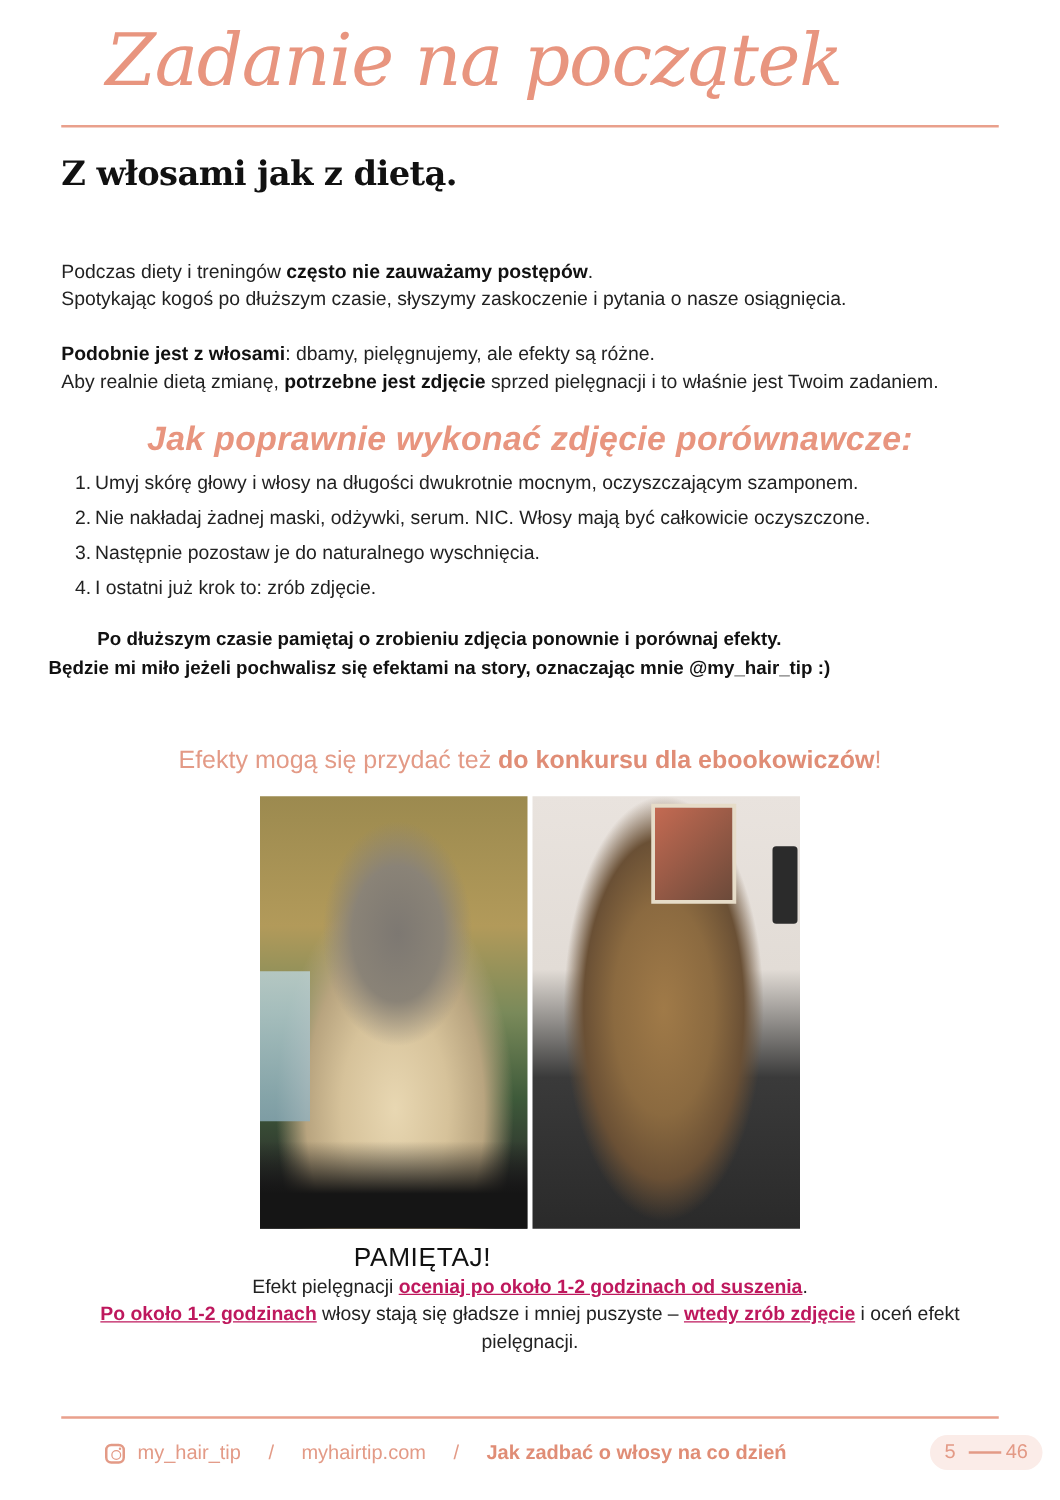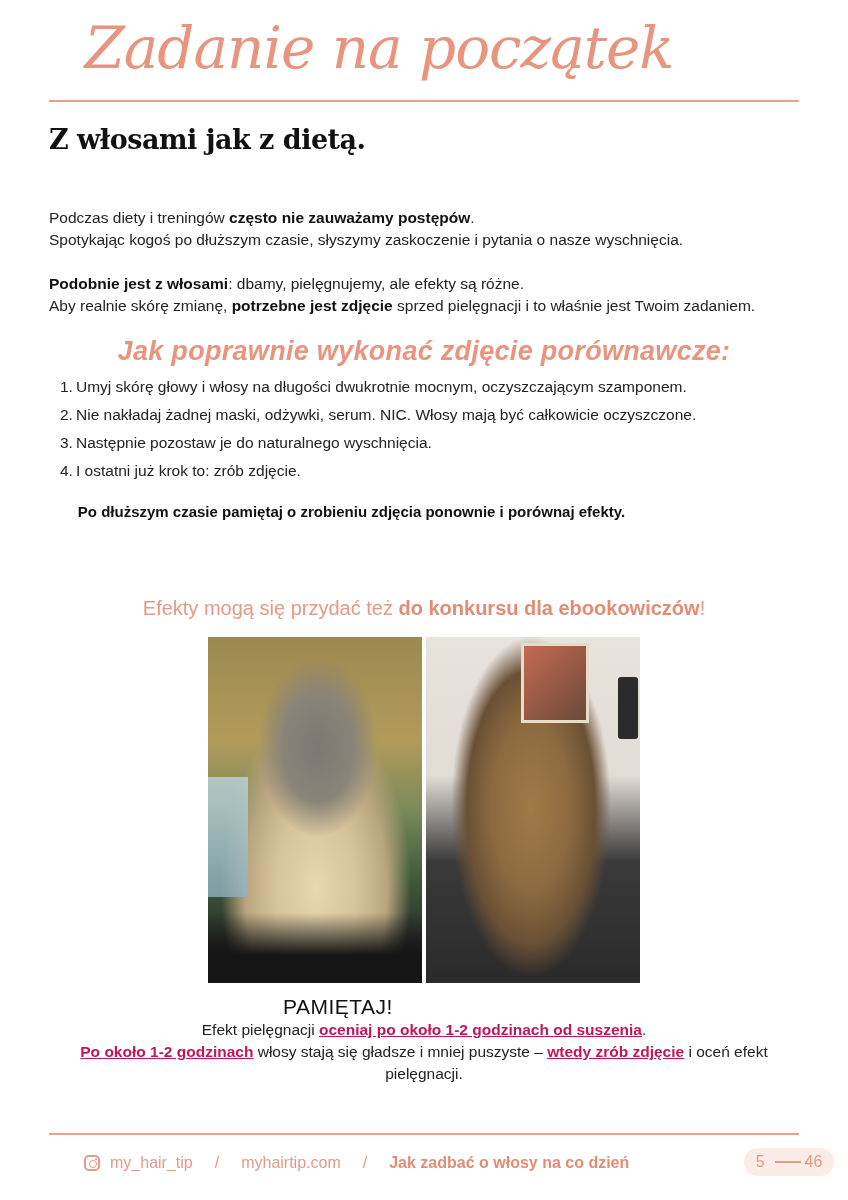--- a/index.html
+++ b/index.html
@@ -65,26 +65,26 @@
 </head>
 <body>
 
 <div class="page-title">Zadanie na początek</div>
 <div class="rule top"></div>
 
 <div class="section-heading">Z włosami jak z dietą.</div>
 
 <div class="para p1">
   <span>Podczas diety i treningów </span><b>często nie zauważamy postępów</b><span>.</span><br>
-  <span>Spotykając kogoś po dłuższym czasie, słyszymy zaskoczenie i pytania o nasze wyschnięcia.</span>
+  <span>Spotykając kogoś po dłuższym czasie, słyszymy zaskoczenie i pytania o nasze osiągnięcia.</span>
 </div>
 
 <div class="para p2">
   <b>Podobnie jest z włosami</b><span>: dbamy, pielęgnujemy, ale efekty są różne.</span><br>
-  <span>Aby realnie skórę zmianę, </span><b>potrzebne jest zdjęcie</b><span> sprzed pielęgnacji i to właśnie jest Twoim zadaniem.</span>
+  <span>Aby realnie dietą zmianę, </span><b>potrzebne jest zdjęcie</b><span> sprzed pielęgnacji i to właśnie jest Twoim zadaniem.</span>
 </div>
 
 <div class="subheading">Jak poprawnie wykonać zdjęcie porównawcze:</div>
 
 <ol class="steps">
   <li>
       <span class="num">1.</span>
       <span>Umyj skórę głowy i włosy na długości dwukrotnie mocnym, oczyszczającym szamponem.</span>
     </li>
   <li>
@@ -96,20 +96,21 @@
       <span>Następnie pozostaw je do naturalnego wyschnięcia.</span>
     </li>
   <li>
       <span class="num">4.</span>
       <span>I ostatni już krok to: zrób zdjęcie.</span>
     </li>
 </ol>
 
 <div class="note">
   <div>Po dłuższym czasie pamiętaj o zrobieniu zdjęcia ponownie i porównaj efekty.</div>
+  <div>Będzie mi miło jeżeli pochwalisz się efektami na story, oznaczając mnie @my_hair_tip :)</div>
 </div>
 
 <div class="contest">
   <span>Efekty mogą się przydać też </span><b>do konkursu dla ebookowiczów</b><span>!</span>
 </div>
 
 <div class="photos">
   <div class="photo before" title="Włosy przed pielęgnacją"></div>
   <div class="photo after" title="Włosy po pielęgnacji"></div>
 </div>

